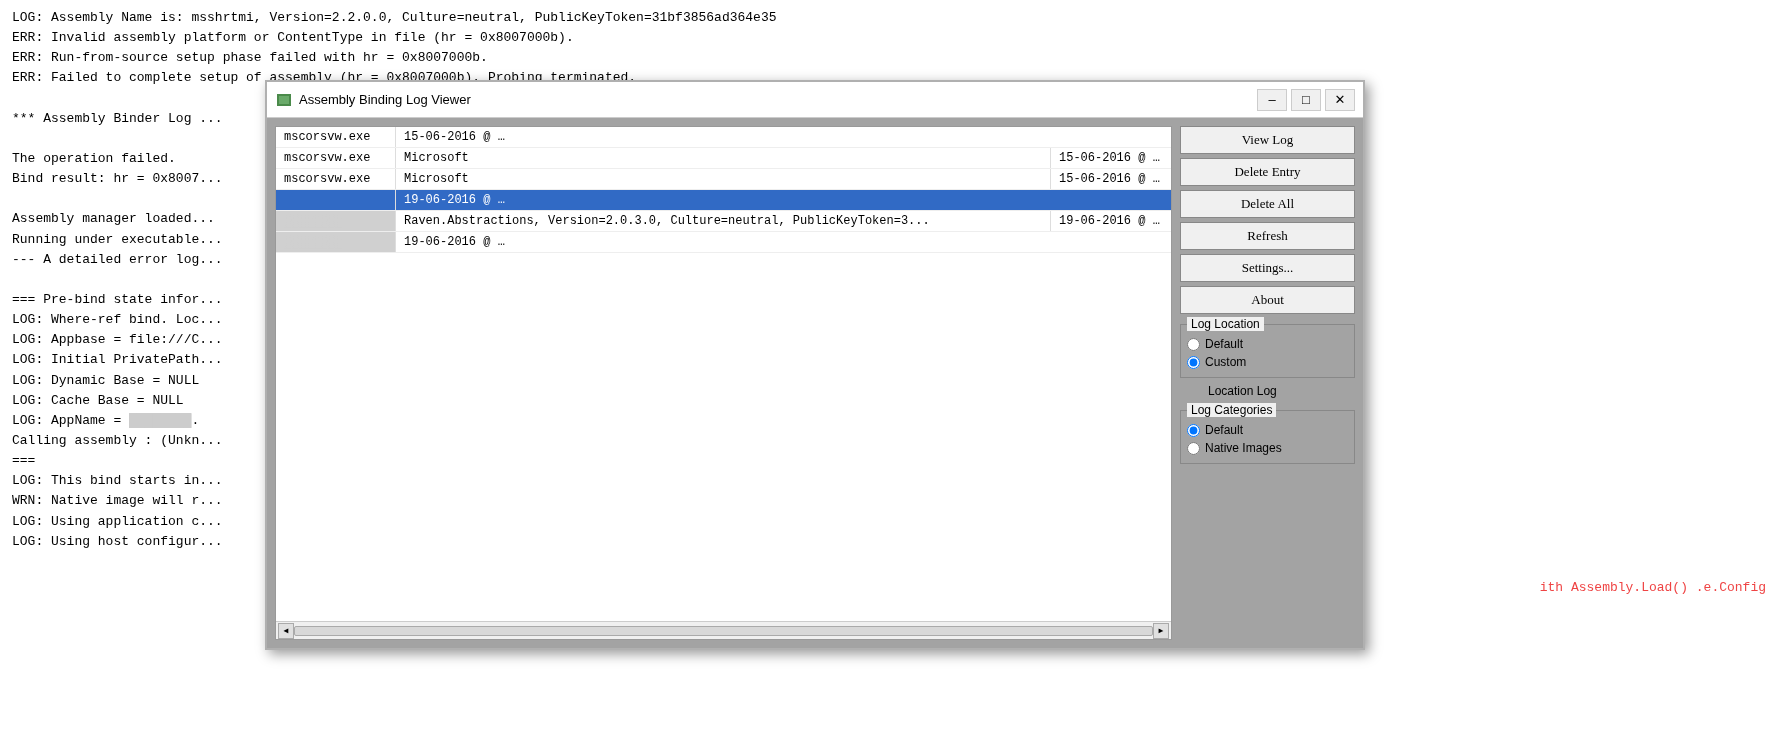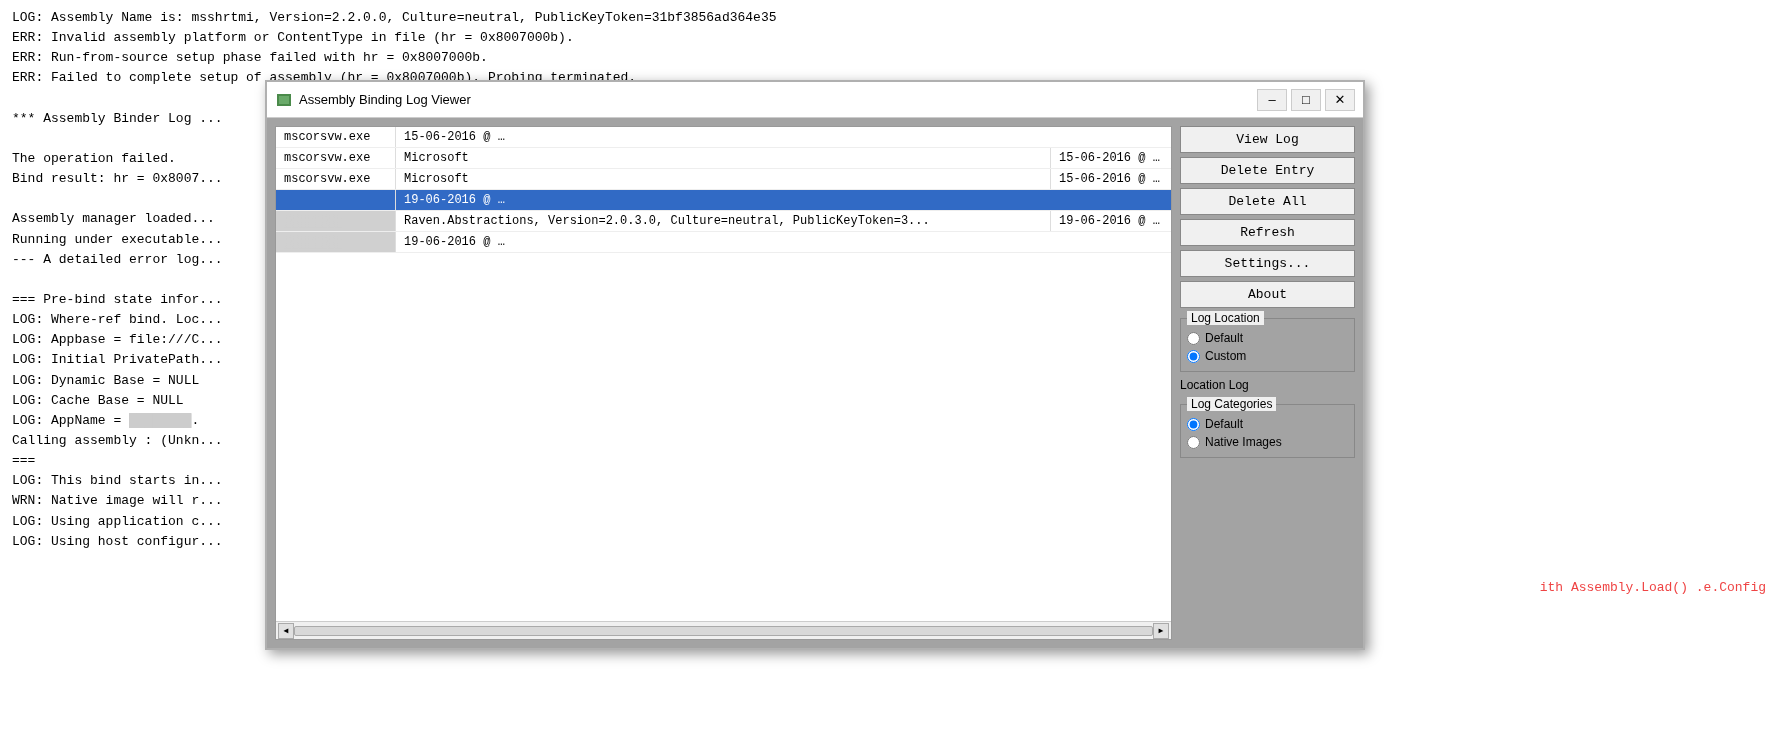--- a/index.html
+++ b/index.html
@@ -207,21 +207,21 @@
       flex-direction: column;
       gap: 4px;
     }
 
     .panel-btn {
       width: 100%;
       padding: 5px 8px;
       background: #f0f0f0;
       border: 1px solid #888;
       cursor: pointer;
-      font-family: Liberation Mono, monospace;
+      font-family: Liberation Serif, serif;
       font-size: 13px;
       text-align: center;
     }
 
     .panel-group {
       border: 1px solid #888;
       padding: 8px 6px;
       margin-top: 6px;
       position: relative;
       font-family: 'Segoe UI', Arial, sans-serif;
@@ -254,20 +254,21 @@
     .radio-label {
       font-size: 12px;
       font-family: 'Segoe UI', Arial, sans-serif;
     }
 
     
     .location-log-section {
       margin-top: 2px;
       font-family: 'Segoe UI', Arial, sans-serif;
       font-size: 12px;
+      margin-left: 28px;
     }
 
     .location-log-label {
       display: block;
       margin-bottom: 2px;
     }
   </style>
 </head>
 <body>
 

